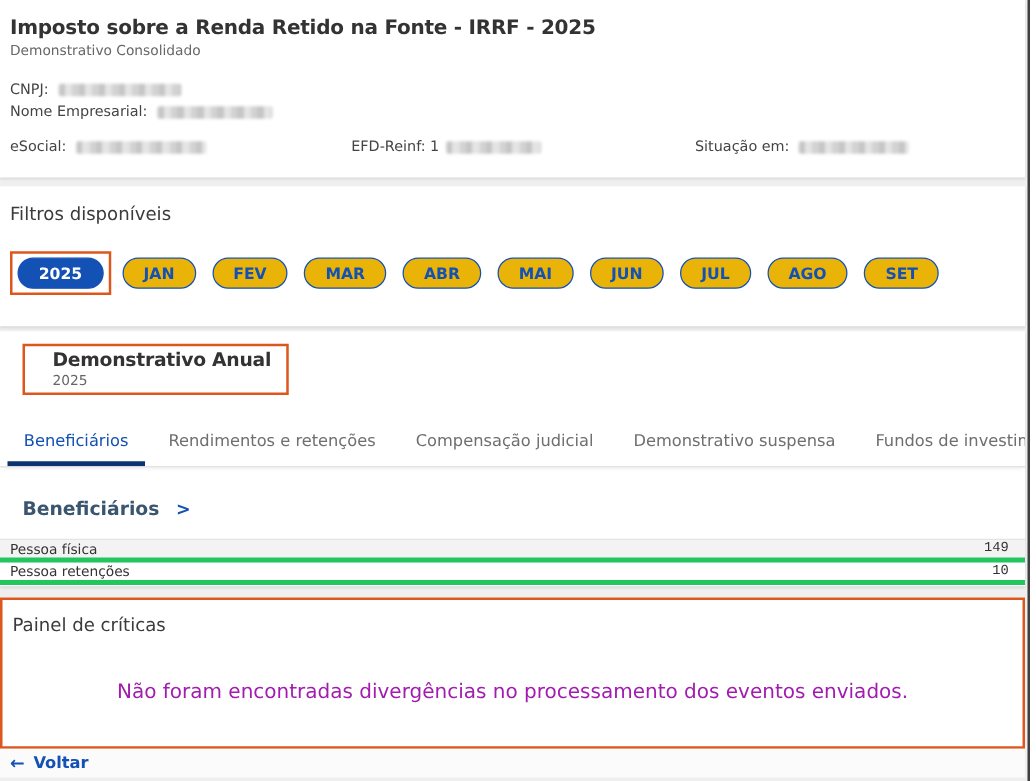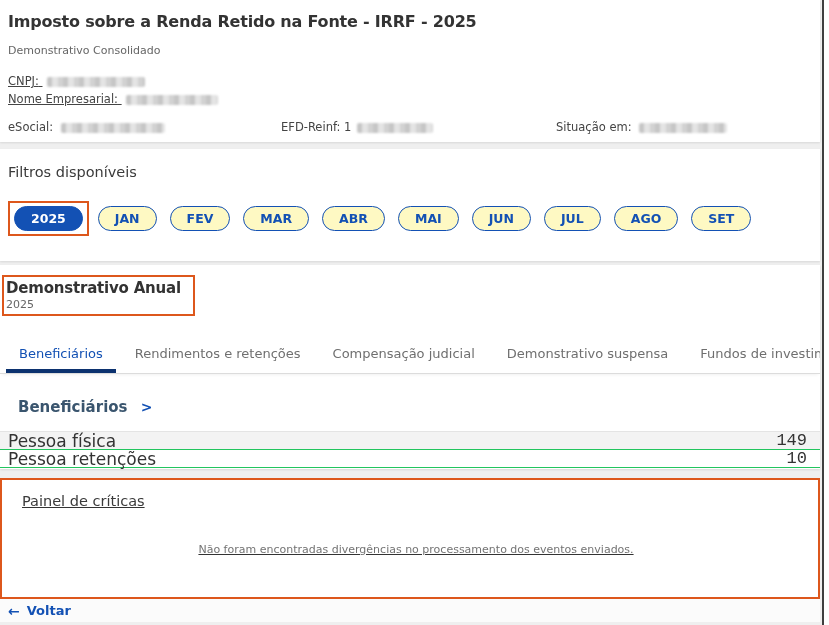--- a/index.html
+++ b/index.html
@@ -10,63 +10,63 @@
   }
   .page { position:relative; width:829px; height:625px; background:#efefef; }
   .window-edge { position:absolute; top:0; left:822px; width:2px; height:625px; background:#3f3f3f; z-index:50; }
   .window-right { position:absolute; top:0; left:824px; width:5px; height:625px; background:#ffffff; z-index:49; }
 
   .card { background:#fff; width:820px; box-shadow:0 1px 2px rgba(0,0,0,0.10); }
 
   
   .card-header { height:142px; padding:12px 8px 0 8px; margin-bottom:7px; }
   .page-title { font-size:16px; font-weight:bold; color:#333; letter-spacing:-0.2px; }
-  .page-subtitle { font-size:11px; color:#666; margin-top:13px; }
-  .company-block { margin-top:17px; font-size:11.5px; color:#444;text-decoration:underline; }
+  .page-subtitle { font-size:11px; color:#666; margin-top:3px; }
+  .company-block { margin-top:17px; font-size:11.5px; color:#444; }
   .company-line { margin-top:3px; line-height:15px; }
   .ids-row { display:grid; grid-template-columns:273px 275px 1fr; margin-top:13px; font-size:11.5px; color:#444; }
   .blur { display:inline-block; height:10px; border-radius:2px; vertical-align:middle; margin-left:4px;
           background:repeating-linear-gradient(90deg,#c6c6c6 0 5px,#e4e4e4 5px 11px,#d2d2d2 11px 16px);
           filter:blur(1.2px); }
   .blur-cnpj { width:98px; } .blur-nome { width:92px; }
   .blur-esocial { width:104px; } .blur-efd { width:76px; margin-left:2px; } .blur-sit { width:88px; }
 
   
   .card-filters { height:112px; padding:15px 8px 0 8px; margin-bottom:4px; }
   .section-title { font-size:14.5px; color:#3b3b3b; }
   .pills-row { display:flex; align-items:center; margin-top:21px; }
   .annot-pill { border:2px solid #dd571c; padding:3px 4px; display:inline-flex; margin-right:9px; }
   .pill {
     height:25px; line-height:23px; padding:0 16px; border-radius:13px;
-    font-size:12.5px; font-weight:bold; color:#1351b4; background:#fef9c3;
+    font-size:12.5px; font-weight:bold; color:#1351b4; background:#eab308;
     border:1px solid #1351b4; margin-right:13px; cursor:pointer; white-space:nowrap;
   }
   .pill.active { background:#1351b4; color:#fff; border-color:#1351b4; margin-right:0; }
 
   
   .card-demo { height:204px; padding-top:10px; margin-bottom:9px; }
-  .annot-demo { display:inline-block; border:2px solid #dd571c; margin-left:2px; padding:2px 12px 3px 2px; min-width:158px; }
+  .annot-demo { display:inline-block; border:2px solid #dd571c; margin-left:18px; padding:2px 12px 3px 22px; min-width:158px; }
   .demo-title { font-size:15px; font-weight:600; color:#333; letter-spacing:-0.2px; }
   .demo-year { font-size:11px; color:#666; margin-top:1px; }
   .tabs-row { display:flex; margin-top:24px; border-bottom:1px solid #dcdcdc; padding-left:6px;
               box-shadow:0 3px 3px -2px rgba(0,0,0,0.06); white-space:nowrap; overflow:hidden; }
   .tab { font-size:13px; color:#6f6f6f; padding:6px 13px 8px 13px; border-bottom:4px solid transparent;
          margin-right:6px; cursor:pointer; }
   .tab.active { color:#1351b4; border-bottom-color:#0c326f; }
   .benef-heading { margin:24px 0 0 18px; font-size:15px; font-weight:600; color:#3a556e; }
   .benef-chevron { color:#1351b4; font-weight:600; margin-left:8px; font-size:14px; }
   .benef-table { margin-top:15px; width:100%; border-top:1px solid #e4e4e4; }
   .trow { display:flex; justify-content:space-between; align-items:center; height:18px;
-          font-size:17px; color:#333; border-bottom:1px solid #22c55e; padding:0 13px 0 8px;gap:12px; }
+          font-size:11px; color:#333; border-bottom:4px solid #22c55e; padding:0 13px 0 8px;gap:12px; }
   .trow.striped { background:#f3f3f3; }
   .trow .tval { color:#333;font-family:Liberation Mono, monospace; }
 
   
-  .card-painel { height:121px; border:2px solid #dd571c; padding:13px 8px 0 20px; box-shadow:none;text-decoration:underline; }
-  .painel-msg { text-align:center; font-size:11px; color:#737373; margin-top:34px; }
+  .card-painel { height:121px; border:2px solid #dd571c; padding:13px 8px 0 8px; box-shadow:none; }
+  .painel-msg { text-align:center; font-size:16px; color:#a21caf; margin-top:34px; }
 
   
   .footer-bar { height:23px; width:820px; background:#fbfbfb; display:flex; align-items:center; padding-left:8px; }
   .back-link { color:#1351b4; font-size:13px; font-weight:bold; cursor:pointer; display:flex; align-items:center; }
   .back-arrow { margin-right:7px; font-size:14px; }
 </style>
 </head>
 <body>
 
 <div class="page">

